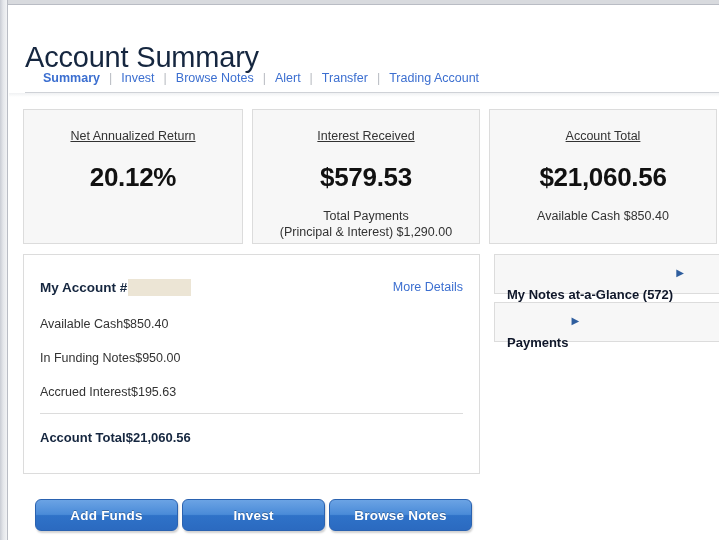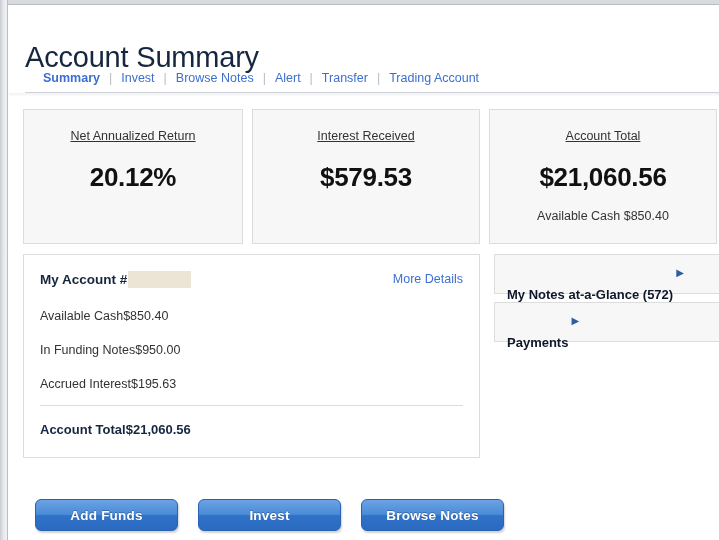--- a/index.html
+++ b/index.html
@@ -132,21 +132,21 @@
     left: 14px; top: 248px;
     width: 700px;
   }
   .panel-left {
     position: absolute;
     left: 0; top: 0;
     width: 457px;
     background: #ffffff;
     border: 1px solid #dcdcdc;
     box-sizing: border-box;
-    padding: 4px 16px;
+    padding: 12px 16px;
   }
   .acct-head {
     position: relative;
     height: 40px;
     display: flex;
     align-items: center;
     justify-content: space-between;
   }
   .acct-title {
     font-size: 13.5px;
@@ -218,21 +218,21 @@
     line-height: 1;
     position: relative;
     top: -1px;
   }
 
   
   .buttons {
     position: absolute;
     left: 26px; top: 493px;
     display: flex;
-    gap: 20px;
+    gap: 4px;
   }
   .btn {
     width: 143px; height: 32px;
     border-radius: 6px;
     border: 1px solid #2a62b0;
     background: linear-gradient(to bottom, #6ba3e4 0%, #4a8bd8 48%, #2f72c8 52%, #2b6ac0 100%);
     color: #ffffff;
     font-size: 13.5px;
     font-weight: bold;
     display: flex;
@@ -275,20 +275,21 @@
     <div class="nav-shadow"></div>
 
     <div class="cards" id="metric-cards">
         <div class="card c1">
           <div class="card-label">Net Annualized Return</div>
           <div class="card-value">20.12%</div>
         </div>
         <div class="card c2">
           <div class="card-label">Interest Received</div>
           <div class="card-value">$579.53</div>
+          <div class="card-sub"><span>Total Payments</span><span class="line2">(Principal &amp; Interest) $1,290.00</span></div>
         </div>
         <div class="card c3">
           <div class="card-label">Account Total</div>
           <div class="card-value">$21,060.56</div>
           <div class="card-sub"><span>Available Cash $850.40</span></div>
         </div>
       </div>
 
     <div class="content">
 

